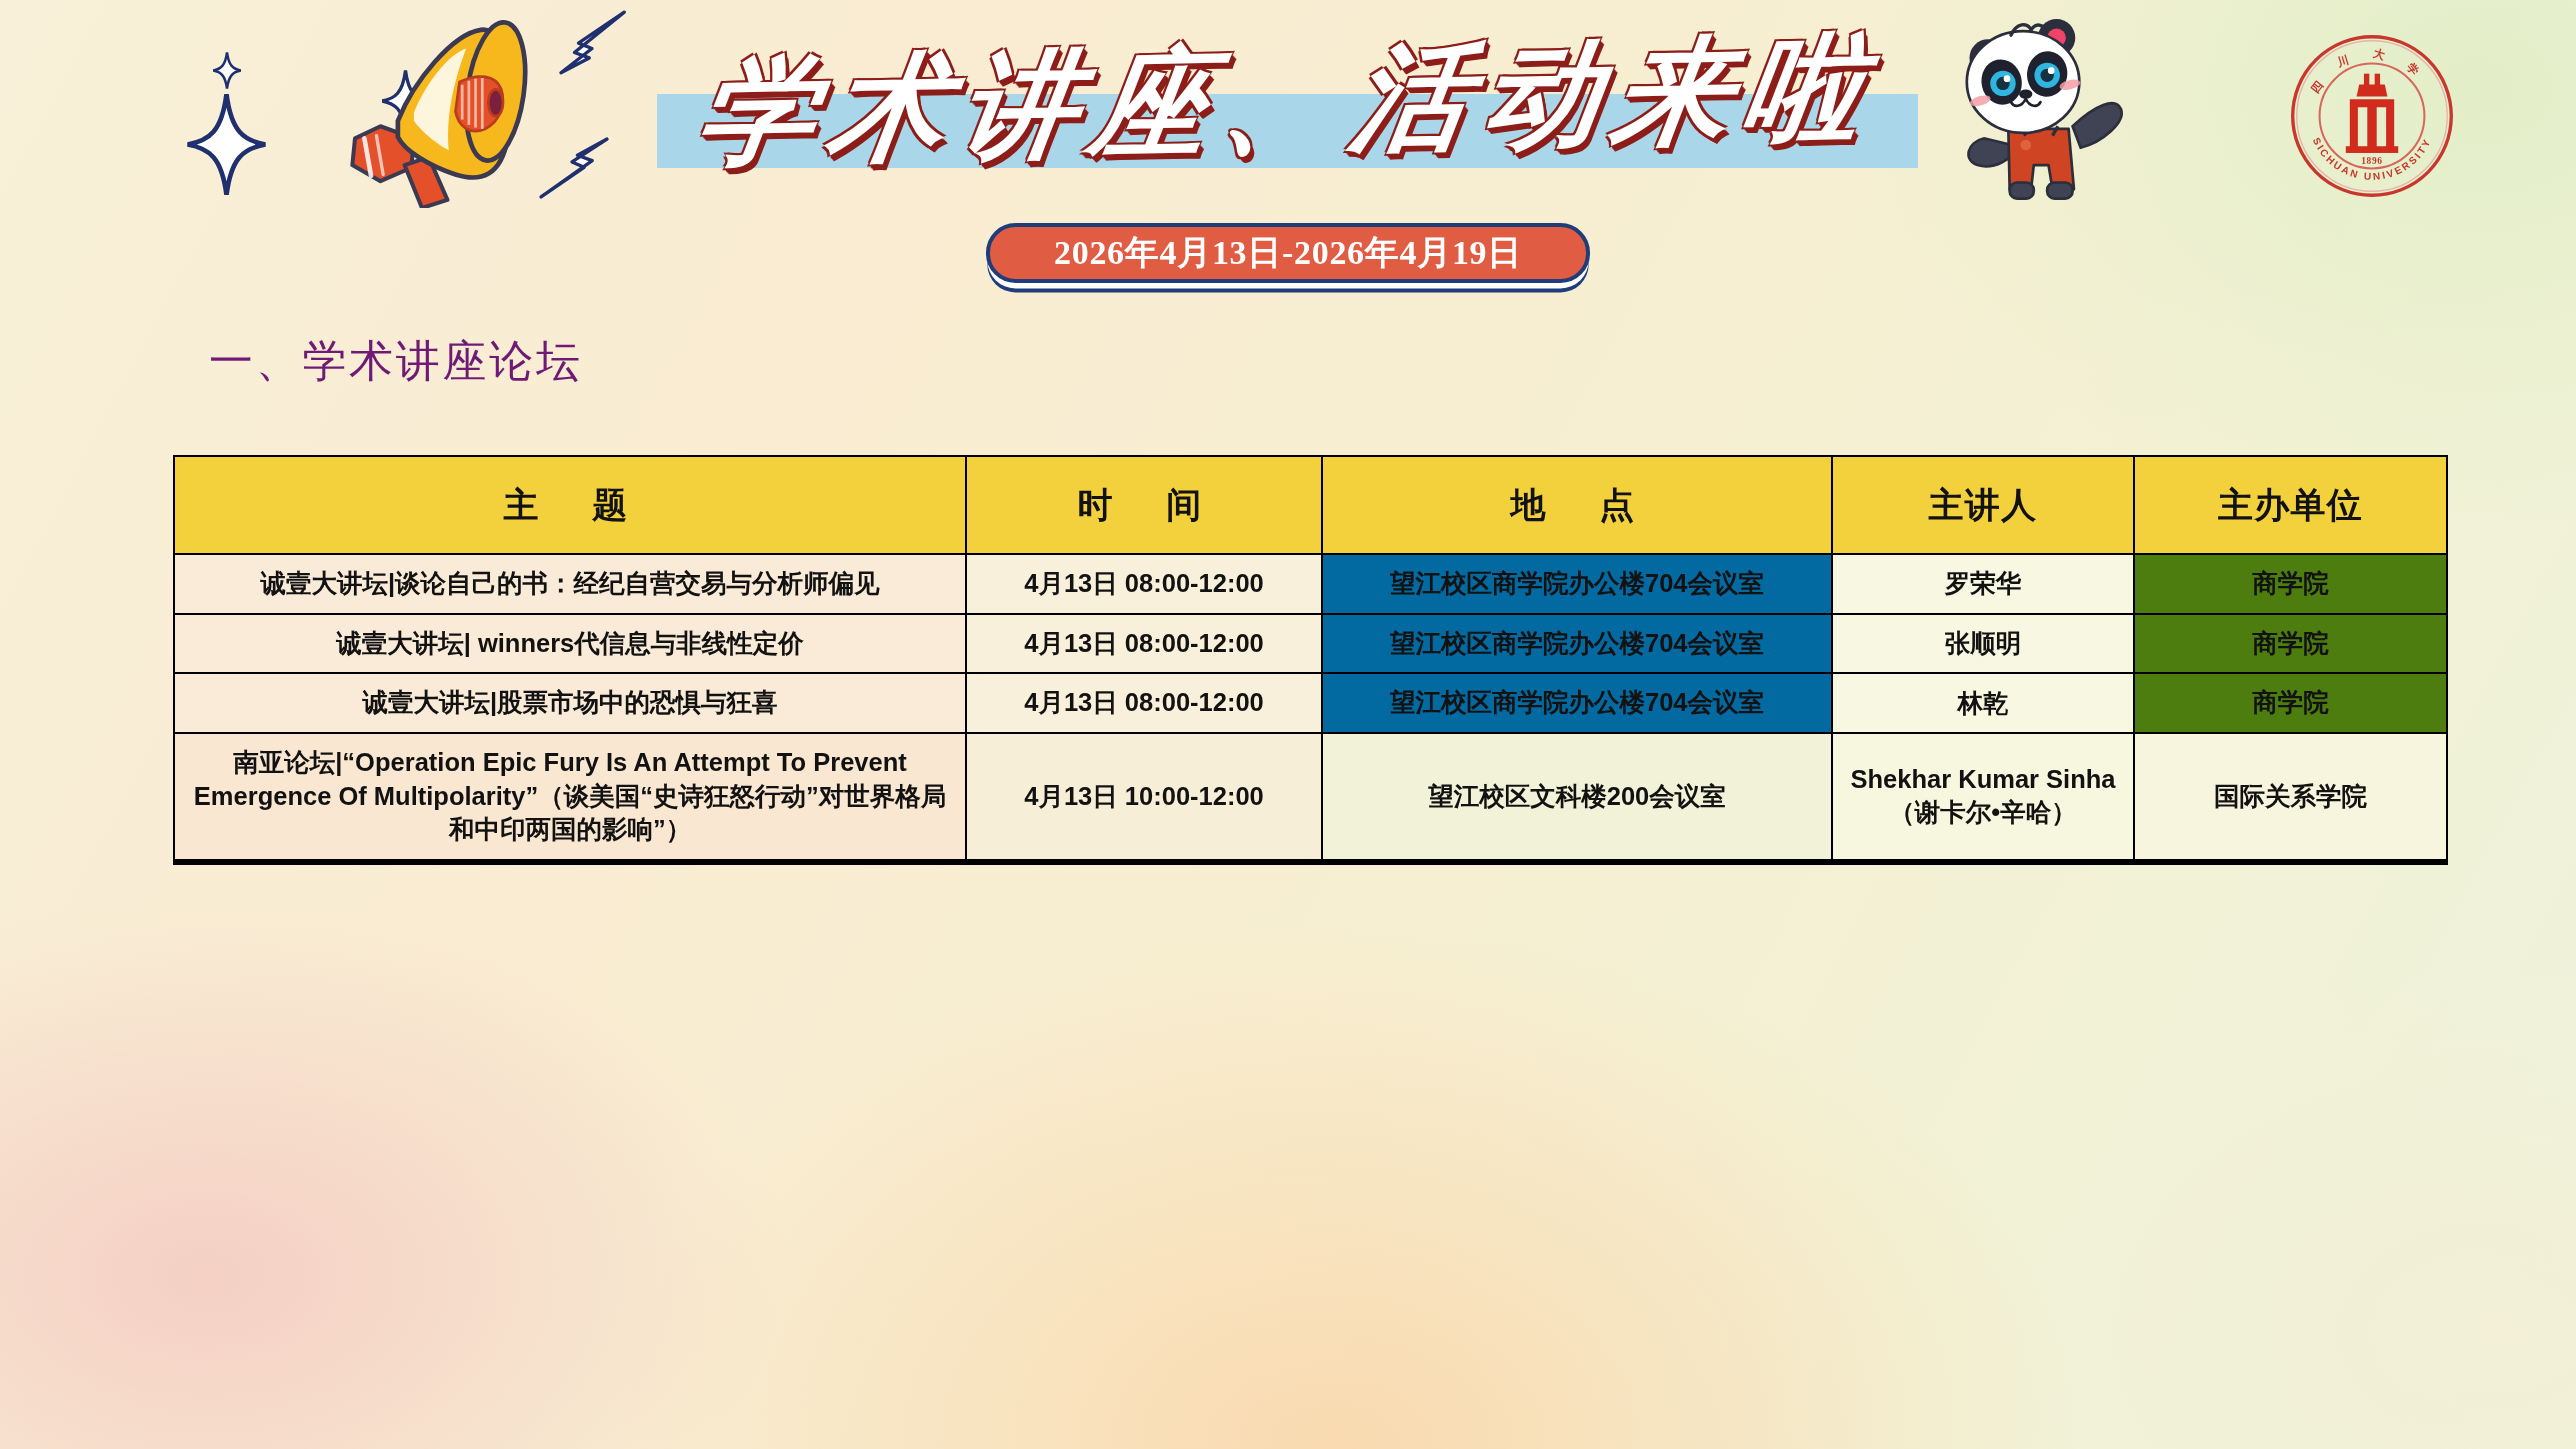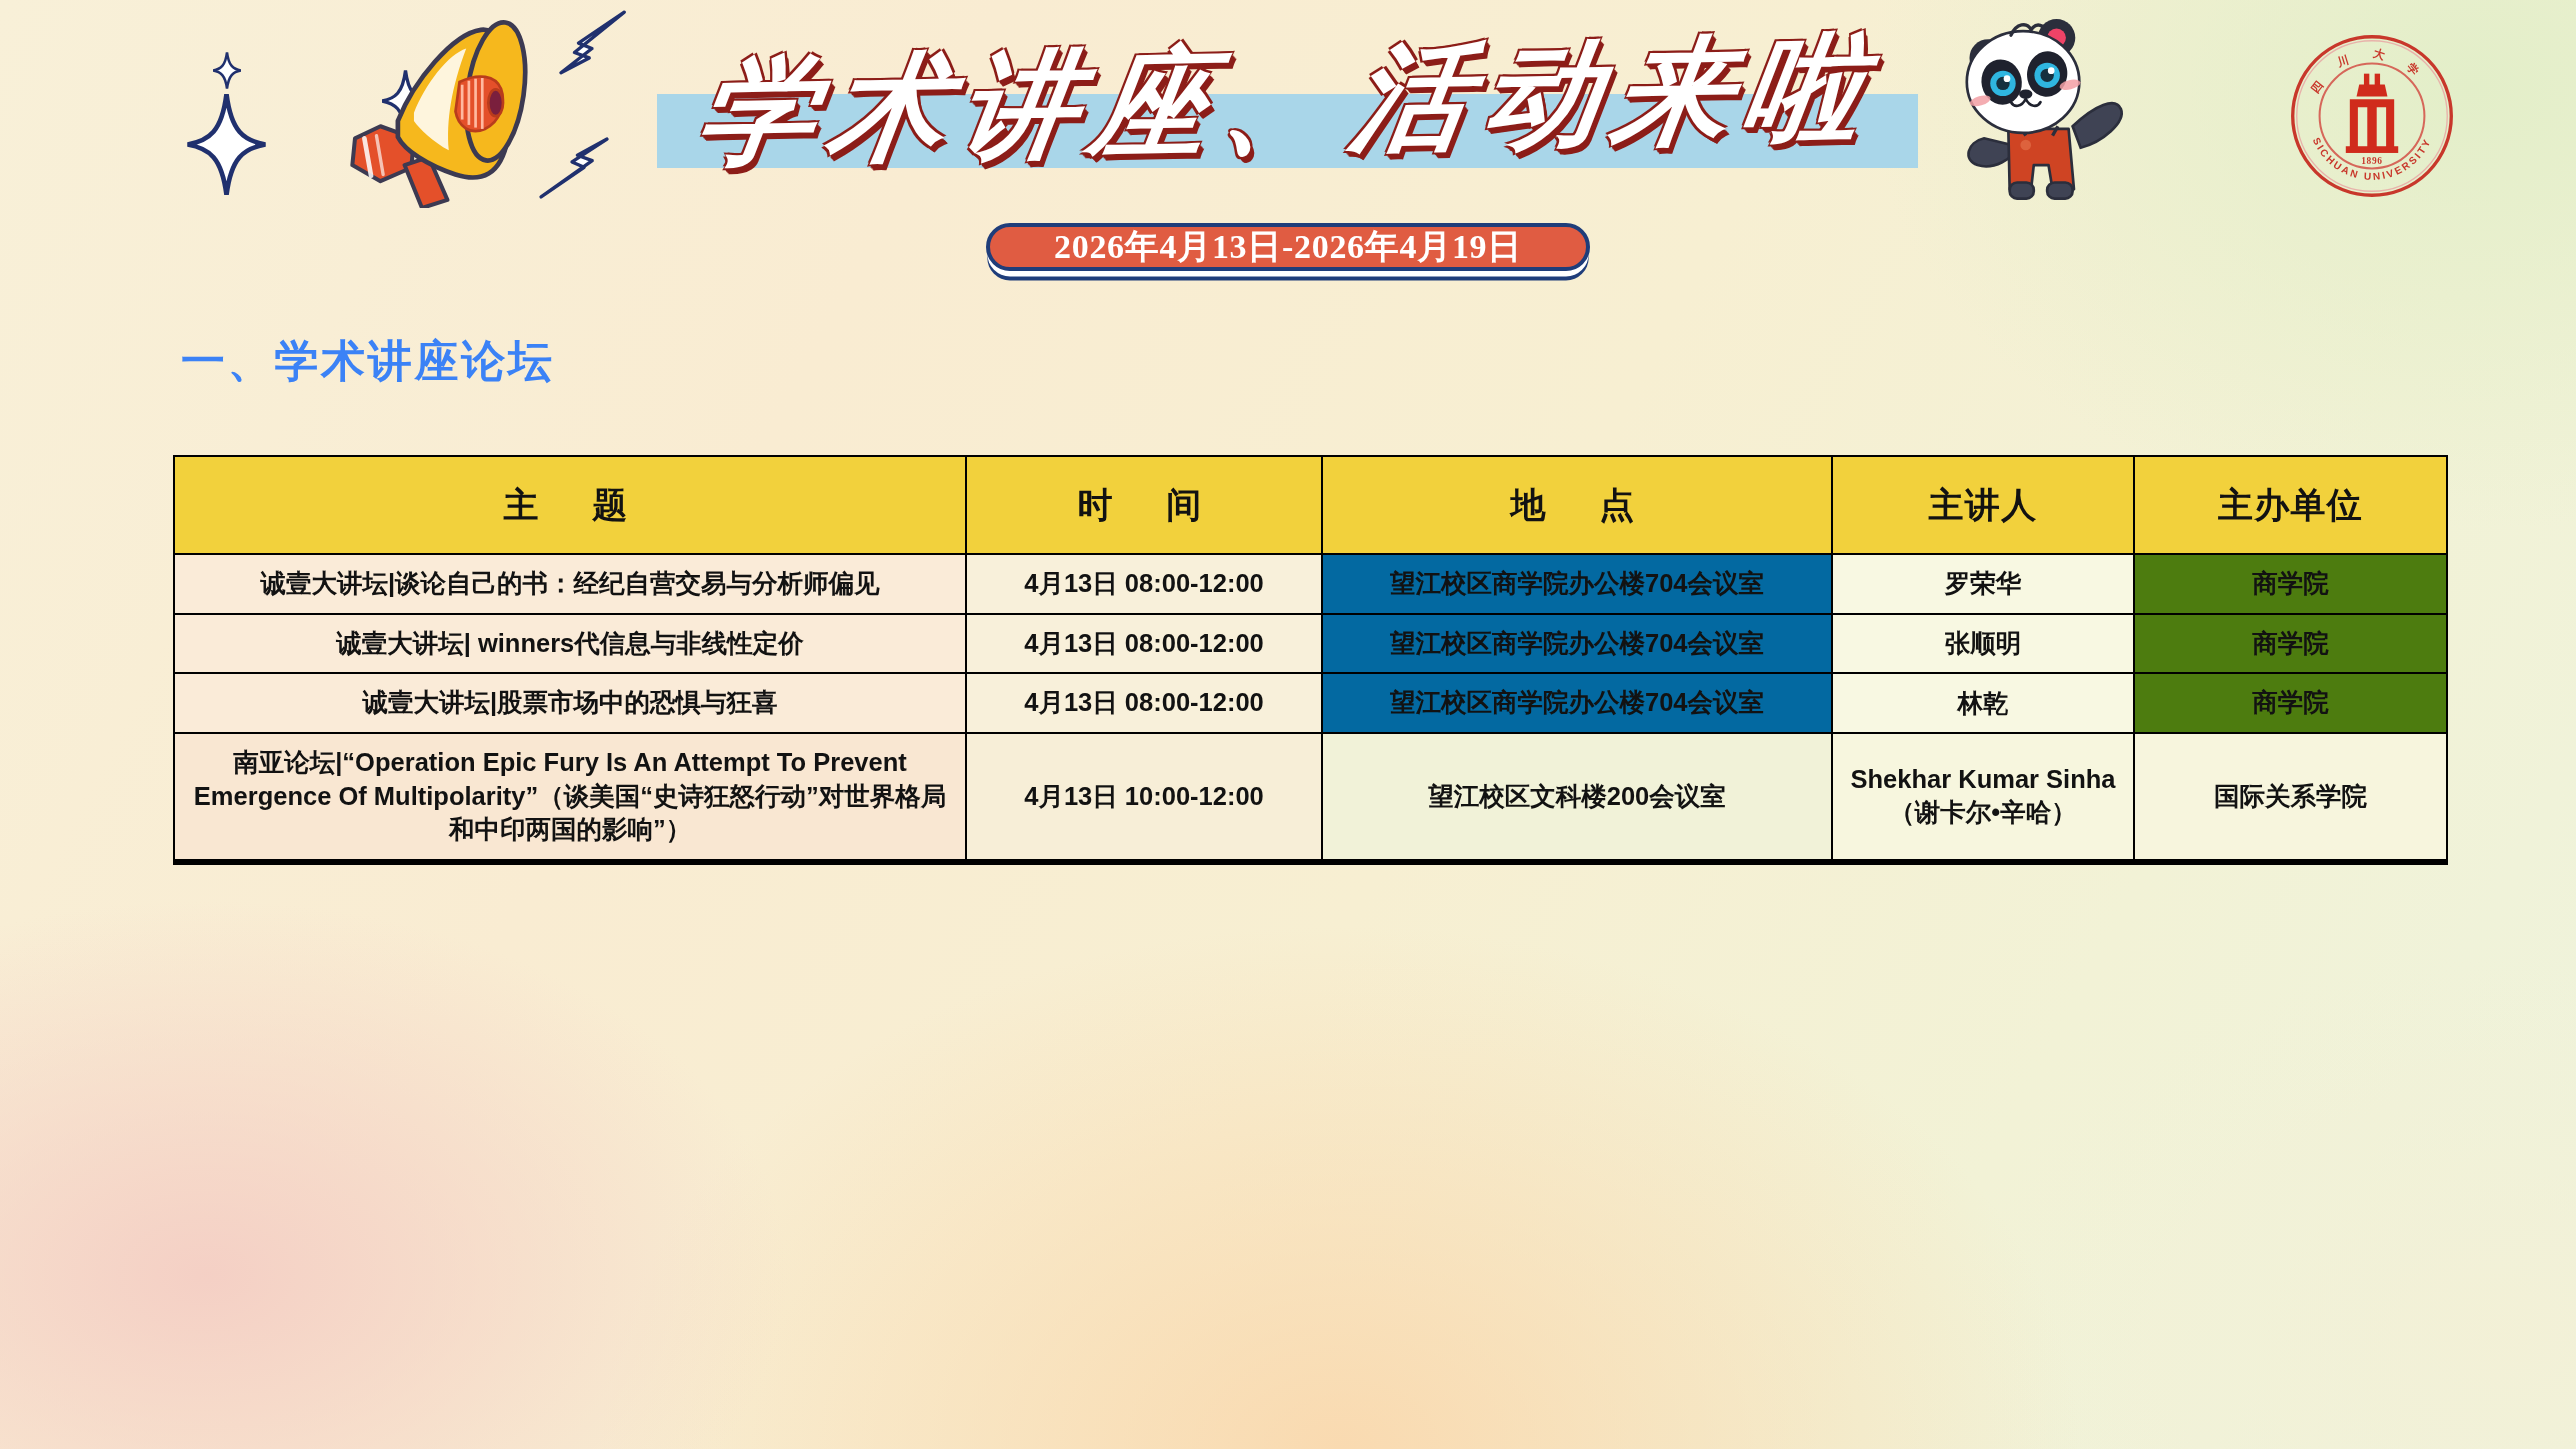--- a/index.html
+++ b/index.html
@@ -42,37 +42,37 @@
     text-shadow:
        4.7px 6px 0 #8c1d18, 4px 5.4px 0 #8c1d18, 3.4px 4.7px 0 #8c1d18,
        2.7px 4px 0 #8c1d18, 2px 3.4px 0 #8c1d18, 1.3px 2.7px 0 #8c1d18,
       -2px -2px 0 #8c1d18, 2px -2px 0 #8c1d18, -2px 2px 0 #8c1d18,
        0 0 2px #8c1d18;
     transform:skewX(-9deg) rotate(-1.2deg);
   }
 
   .date-badge{
     position:absolute; left:986px; top:223px;
-    width:604px; height:48px;
+    width:604px; height:60px;
     border-radius:29.5px;
     background:#e05c42;
     border:4px solid #1f3d7a;
     box-shadow:0 6.7px 0 -1.3px #ffffff, 0 10.7px 0 -1.3px #1f3d7a;
     display:flex; align-items:center; justify-content:center;
   }
   .date-badge span{
     font-family:"Liberation Serif","DejaVu Serif",serif;
     font-size:34px; font-weight:700; color:#ffffff; white-space:nowrap;
     letter-spacing:0.7px;
   }
 
   
   .section-heading{
-    position:absolute; left:181px; top:332px;
-    font-size:44px; font-weight:700; color:#3b82f6;
+    position:absolute; left:209px; top:332px;
+    font-size:44px; font-weight:400; color:#701a75;
     letter-spacing:2.7px; white-space:nowrap;
   }
 
   
   .table{
     position:absolute; left:173px; top:455px;
     width:2271px;
     border-collapse:collapse;
     table-layout:fixed;
   }

